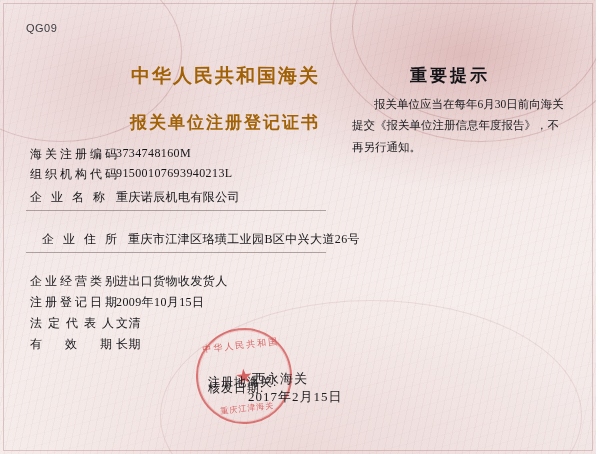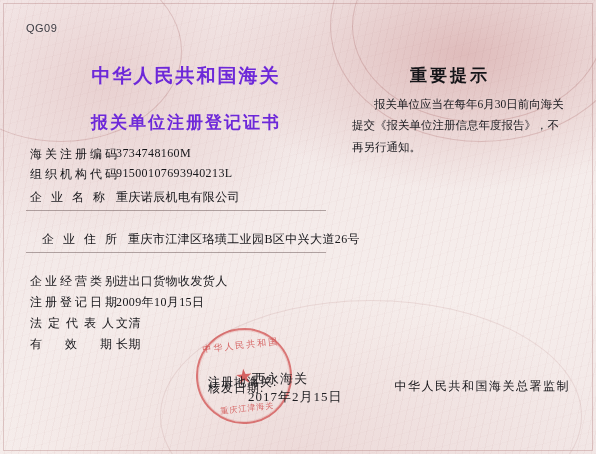--- a/index.html
+++ b/index.html
@@ -64,22 +64,22 @@
     font-size: 11px;
     color: #3b3b42;
     letter-spacing: 0.5px;
   }
 
   .title-block {
     position: absolute;
     left: 52px;
     top: 63px;
     width: 268px;
-    text-align: center;
-    color: #6d28d9;
+    text-align: right;
+    color: #a16207;
   }
   .title-line1 {
     font-size: 19px;
     font-weight: bold;
     letter-spacing: 2px;
     line-height: 1.35;
     white-space: nowrap;
   }
   .title-line2 {
     font-size: 17px;
@@ -275,15 +275,14 @@
     <div class="star">★</div>
     <div class="arc-bot">重庆江津海关</div>
   </div>
 
   <div class="sign-left" style="top:374px;">注册地海关:</div>
   <div class="hand-note" style="top:370px;">西永海关</div>
 
   <div class="sign-left" style="top:380px;font-family:Liberation Serif, serif;">核发日期:</div>
   <div class="hand-note" style="top:388px; left:248px;">2017年2月15日</div>
 
-  <div class="issuer">中华人民共和国海关总署监制</div>
 
 </div>
 
 </body></html>

